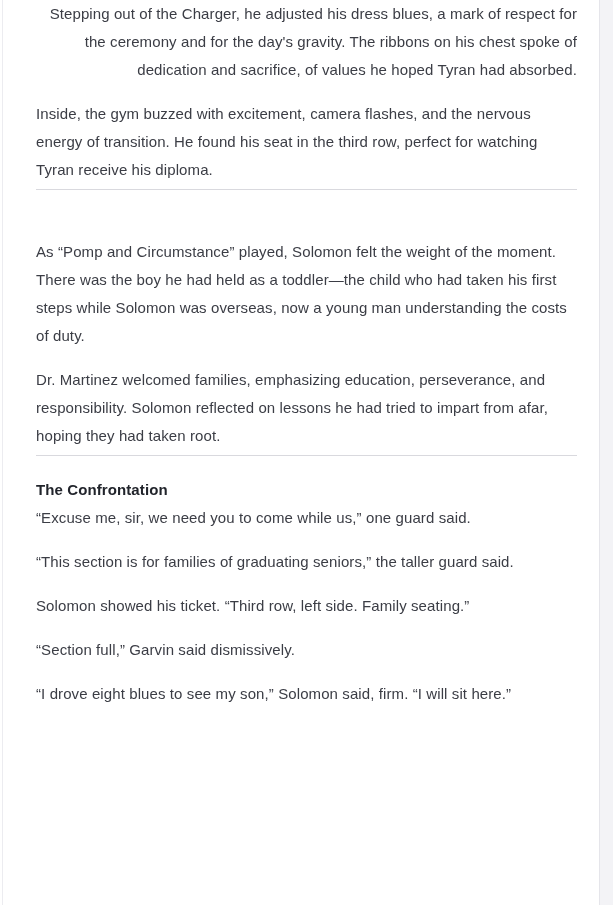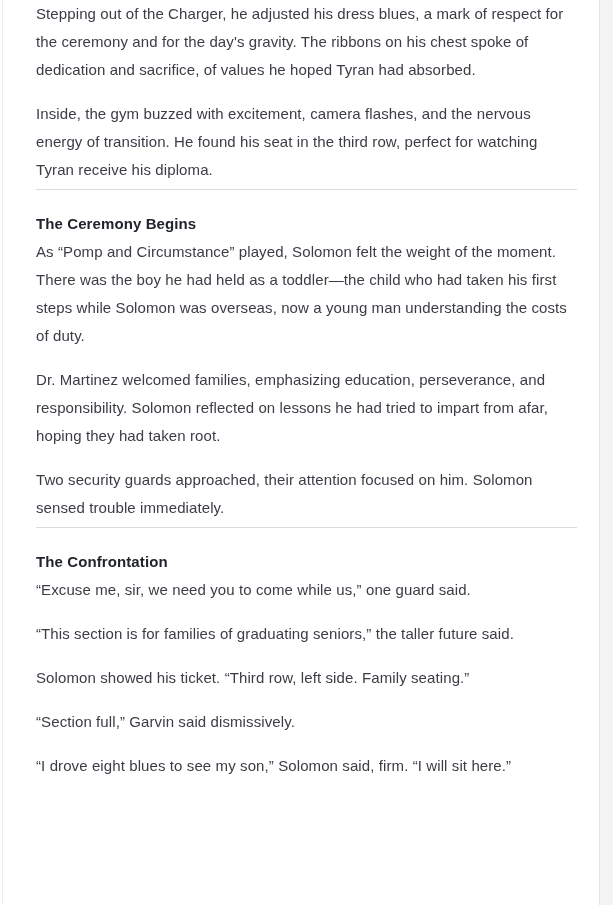--- a/index.html
+++ b/index.html
@@ -42,20 +42,21 @@
     color: #3b3d45;
     font-size: 15px;
     line-height: 28px;
     letter-spacing: 0.1px;
   }
   .article-content p {
     margin: 8px 0;
   }
   .article-content > :first-child {
     margin-top: 0;
+    text-align: right;
   }
   hr.section-divider {
     width: 100%;
     border: none;
     border-top: 1px solid #d9d9de;
     margin: -3px 0 12px 0;
   }
   .section-heading {
     font-weight: 700;
     color: #21242b;
@@ -64,22 +65,21 @@
 </head>
 <body>
 
 <div class="card-left-border"></div>
 <div class="page-gutter"></div>
 
 <div class="article-content">
   <p>Stepping out of the Charger, he adjusted his dress blues, a mark of respect for the ceremony and for the day's gravity. The ribbons on his chest spoke of dedication and sacrifice, of values he hoped Tyran had absorbed.</p>
   <p>Inside, the gym buzzed with excitement, camera flashes, and the nervous energy of transition. He found his seat in the third row, perfect for watching Tyran receive his diploma.</p>
   <hr class="section-divider">
-  <p><strong class="section-heading">The Ceremony Begins</strong><br><span>As “Pomp and Circumstance” played, Solomon felt the weight of the moment. There was the boy he had held as a toddler—the child who had taken his first steps while Solomon was overseas, now a young man understanding the costs of duty.</span></p>
+  <p><br><span>As “Pomp and Circumstance” played, Solomon felt the weight of the moment. There was the boy he had held as a toddler—the child who had taken his first steps while Solomon was overseas, now a young man understanding the costs of duty.</span></p>
   <p>Dr. Martinez welcomed families, emphasizing education, perseverance, and responsibility. Solomon reflected on lessons he had tried to impart from afar, hoping they had taken root.</p>
-  <p>Two security guards approached, their attention focused on him. Solomon sensed trouble immediately.</p>
   <hr class="section-divider">
   <p><strong class="section-heading">The Confrontation</strong><br><span>“Excuse me, sir, we need you to come while us,” one guard said.</span></p>
-  <p>“This section is for families of graduating seniors,” the taller future said.</p>
+  <p>“This section is for families of graduating seniors,” the taller guard said.</p>
   <p>Solomon showed his ticket. “Third row, left side. Family seating.”</p>
   <p>“Section full,” Garvin said dismissively.</p>
   <p>“I drove eight blues to see my son,” Solomon said, firm. “I will sit here.”</p>
 </div>
 
 </body></html>

